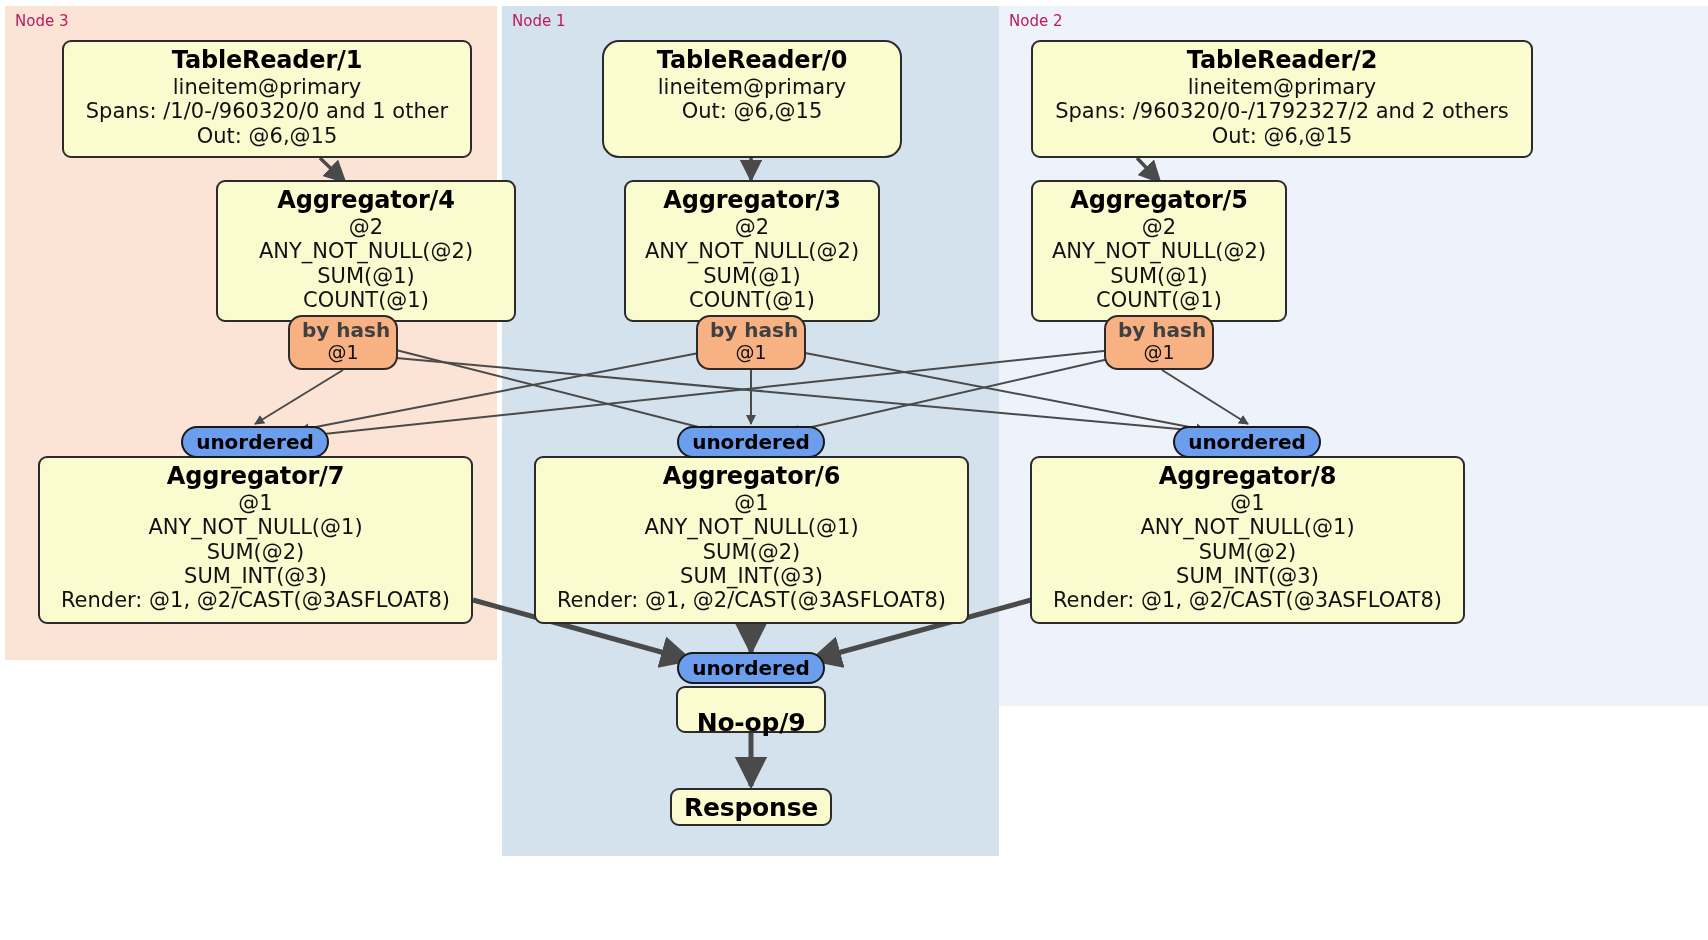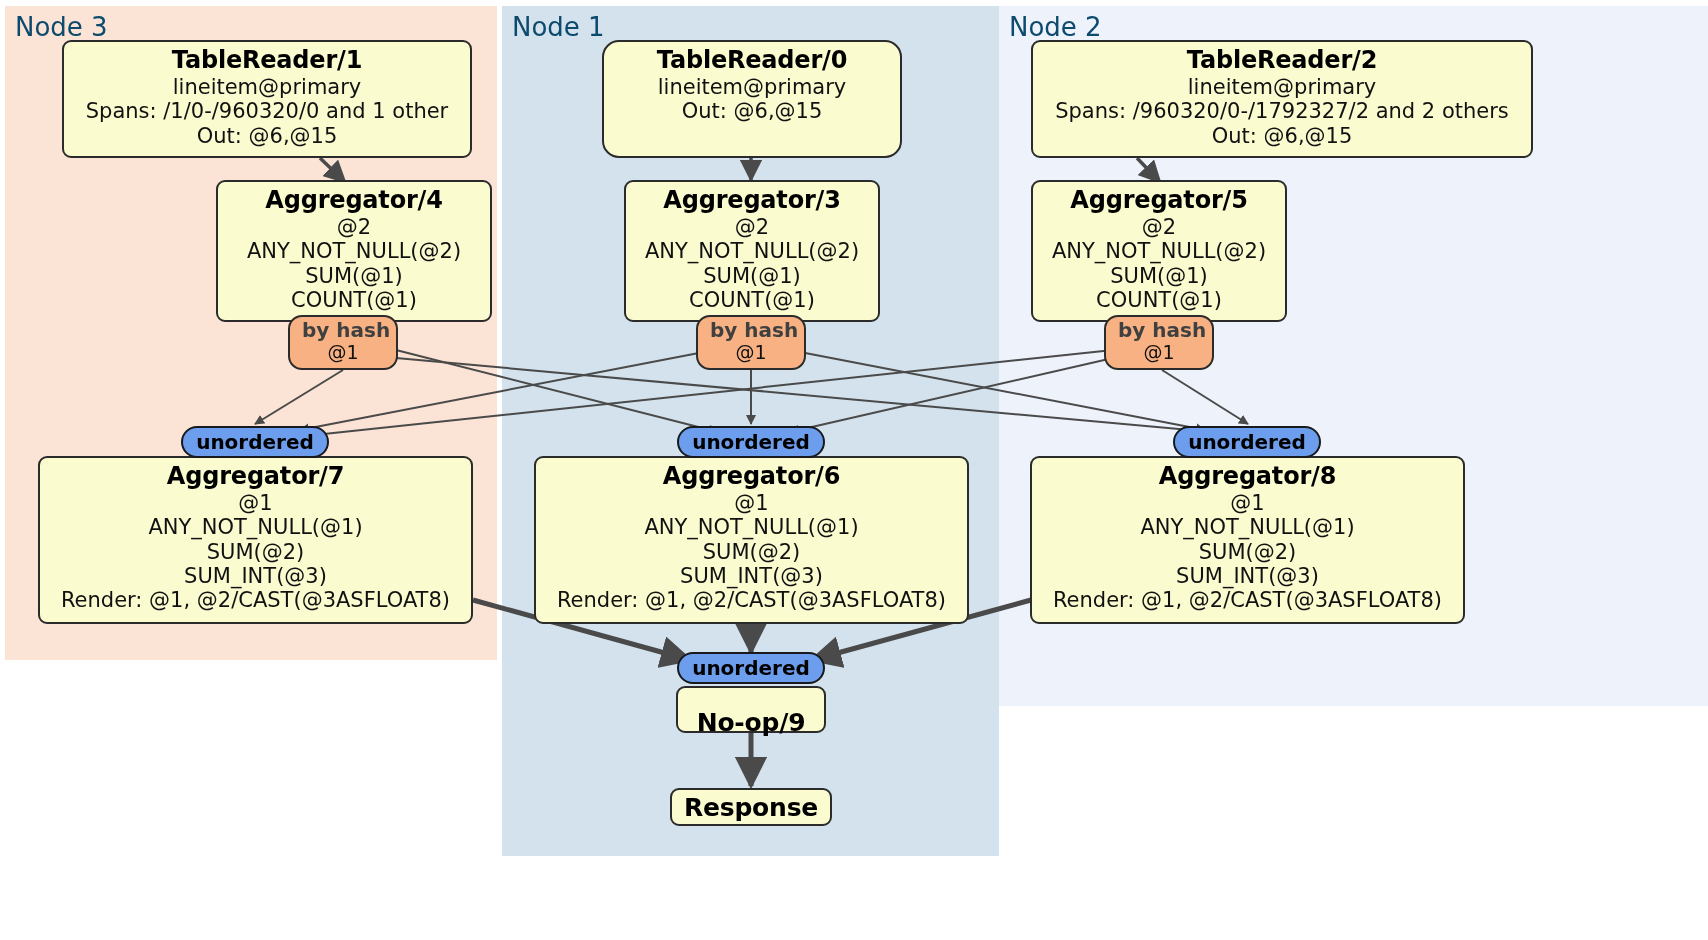--- a/index.html
+++ b/index.html
@@ -20,22 +20,22 @@
   }
   
   .panel {
     position: absolute;
     box-sizing: border-box;
   }
   .panel-label {
     position: absolute;
     top: 6px;
     left: 10px;
-    font-size: 26px;
-    color: #0c4a6e;
+    font-size: 15px;
+    color: #be185d;
     white-space: nowrap;
   }
   
   .proc {
     position: absolute;
     box-sizing: border-box;
     background: #fbfbd0;
     border: 2px solid #2b2b2b;
     border-radius: 9px;
     text-align: center;
@@ -153,21 +153,21 @@
     <path d="M 751 722 L 751 786" stroke="#4a4a4a" stroke-width="5" fill="none" marker-end="url(#ah)"></path>
   </svg>
 
   <div class="proc zbox" style="left:62px; top:40px; width:410px; height:118px;">
     <div class="ttl">TableReader/1</div>
     <div class="ln">lineitem@primary</div>
     <div class="ln">Spans: /1/0-/960320/0 and 1 other</div>
     <div class="ln">Out: @6,@15</div>
   </div>
 
-  <div class="proc zbox" style="left:216px; top:180px; width:276px; height:142px;">
+  <div class="proc zbox" style="left:216px; top:180px; width:300px; height:142px;">
     <div class="ttl">Aggregator/4</div>
     <div class="ln">@2</div>
     <div class="ln">ANY_NOT_NULL(@2)</div>
     <div class="ln">SUM(@1)</div>
     <div class="ln">COUNT(@1)</div>
   </div>
 
   <div class="router" style="left:288px; top:315px; width:110px; height:55px;">
     <div class="rt">by hash</div>
     <div class="rs">@1</div>

